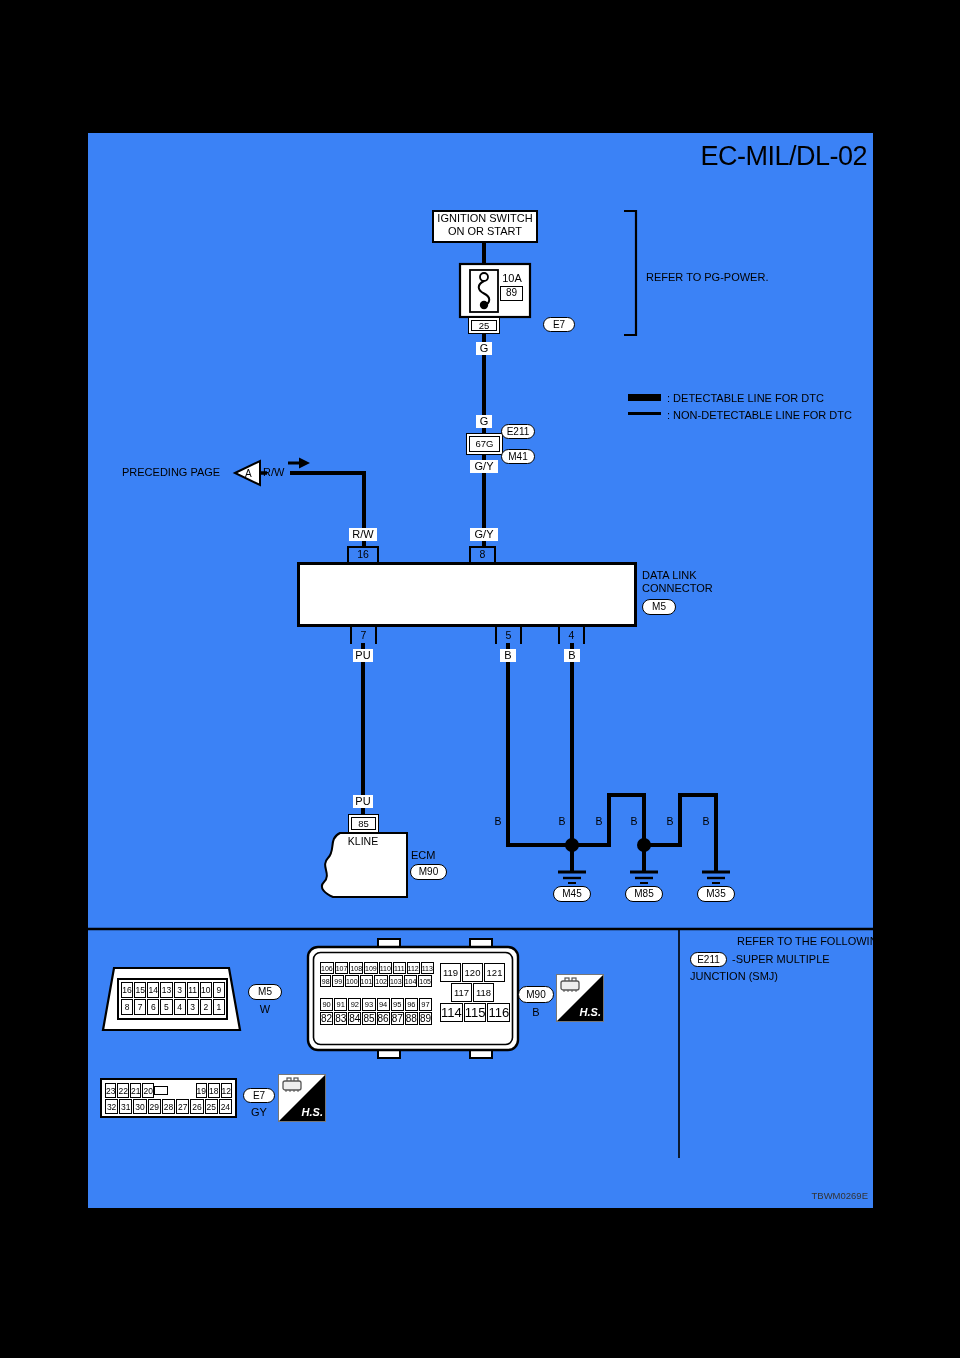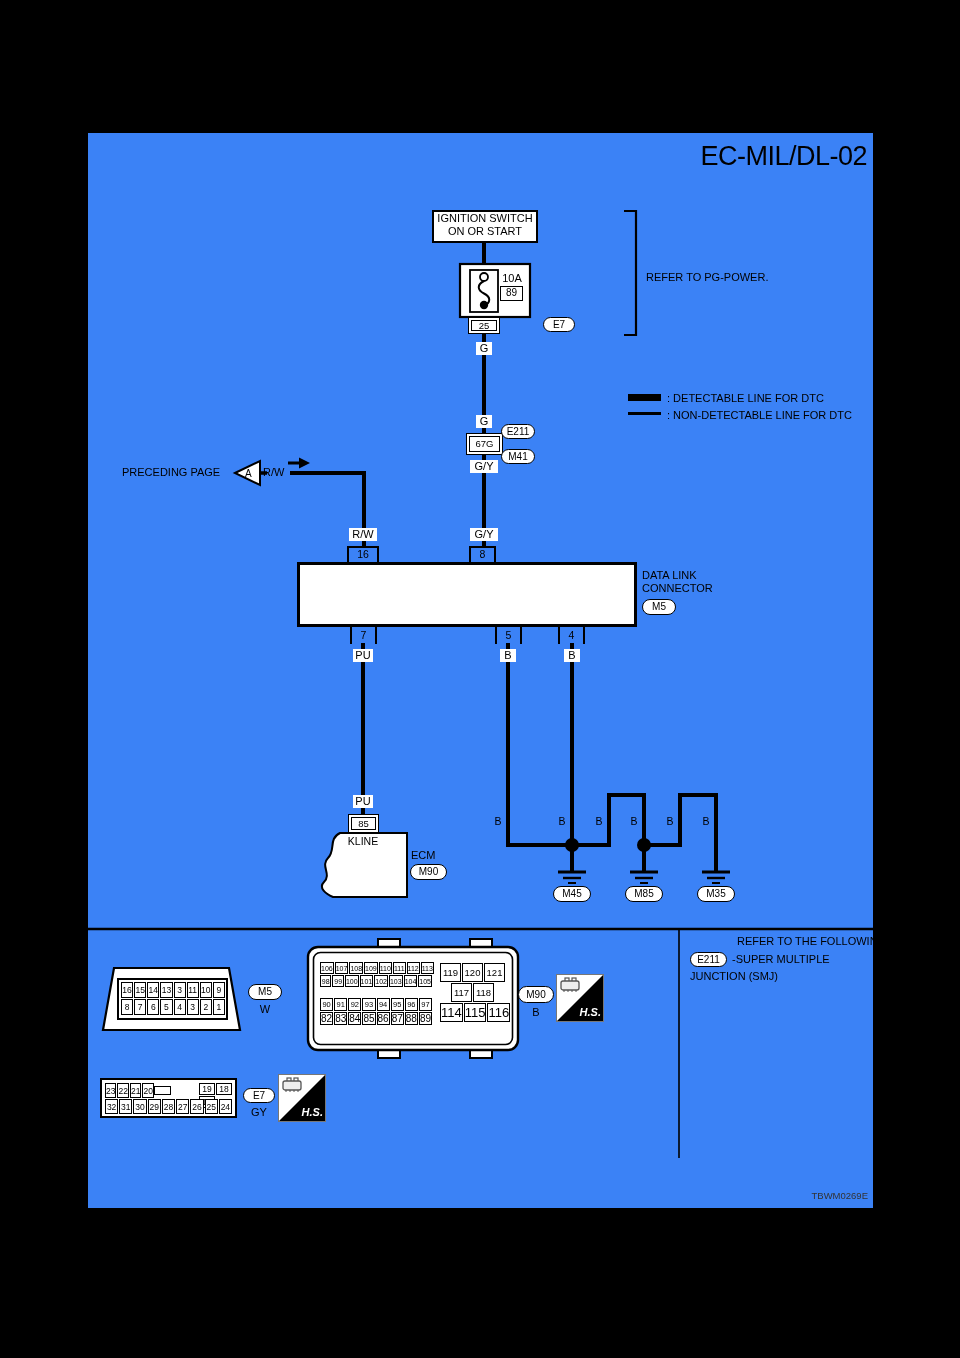--- a/index.html
+++ b/index.html
@@ -286,21 +286,21 @@
 
     <div class="box" style="left:12px;top:945px;width:137px;height:40px;"></div>
     <div class="abs" style="left:17px;top:950px;width:127px;height:15px;display:flex;justify-content:space-between;">
       <div class="row" style="position:relative;width:56px;height:15px;grid-template-columns:repeat(4,1fr);font-size:8.5px;">
           <span class="pcell">23</span>
           <span class="pcell">22</span>
           <span class="pcell">21</span>
           <span class="pcell">20</span>
         </div>
       <div style="width:26px;height:9px;border:1.5px solid #000;box-sizing:border-box;align-self:center;"></div>
-      <div class="row" style="position:relative;width:52px;height:15px;grid-template-columns:repeat(2,1fr);font-size:8.5px;margin-left:28px;">
+      <div class="row" style="position:relative;width:52px;height:15px;grid-template-columns:repeat(3,1fr);font-size:8.5px;margin-left:28px;">
           <span class="pcell">19</span>
           <span class="pcell">18</span>
           <span class="pcell">12</span>
         </div>
     </div>
     <div class="row" style="left:17px;top:966px;width:127px;height:15px;grid-template-columns:repeat(9,1fr);font-size:8.5px;">
         <span class="pcell">32</span>
         <span class="pcell">31</span>
         <span class="pcell">30</span>
         <span class="pcell">29</span>

